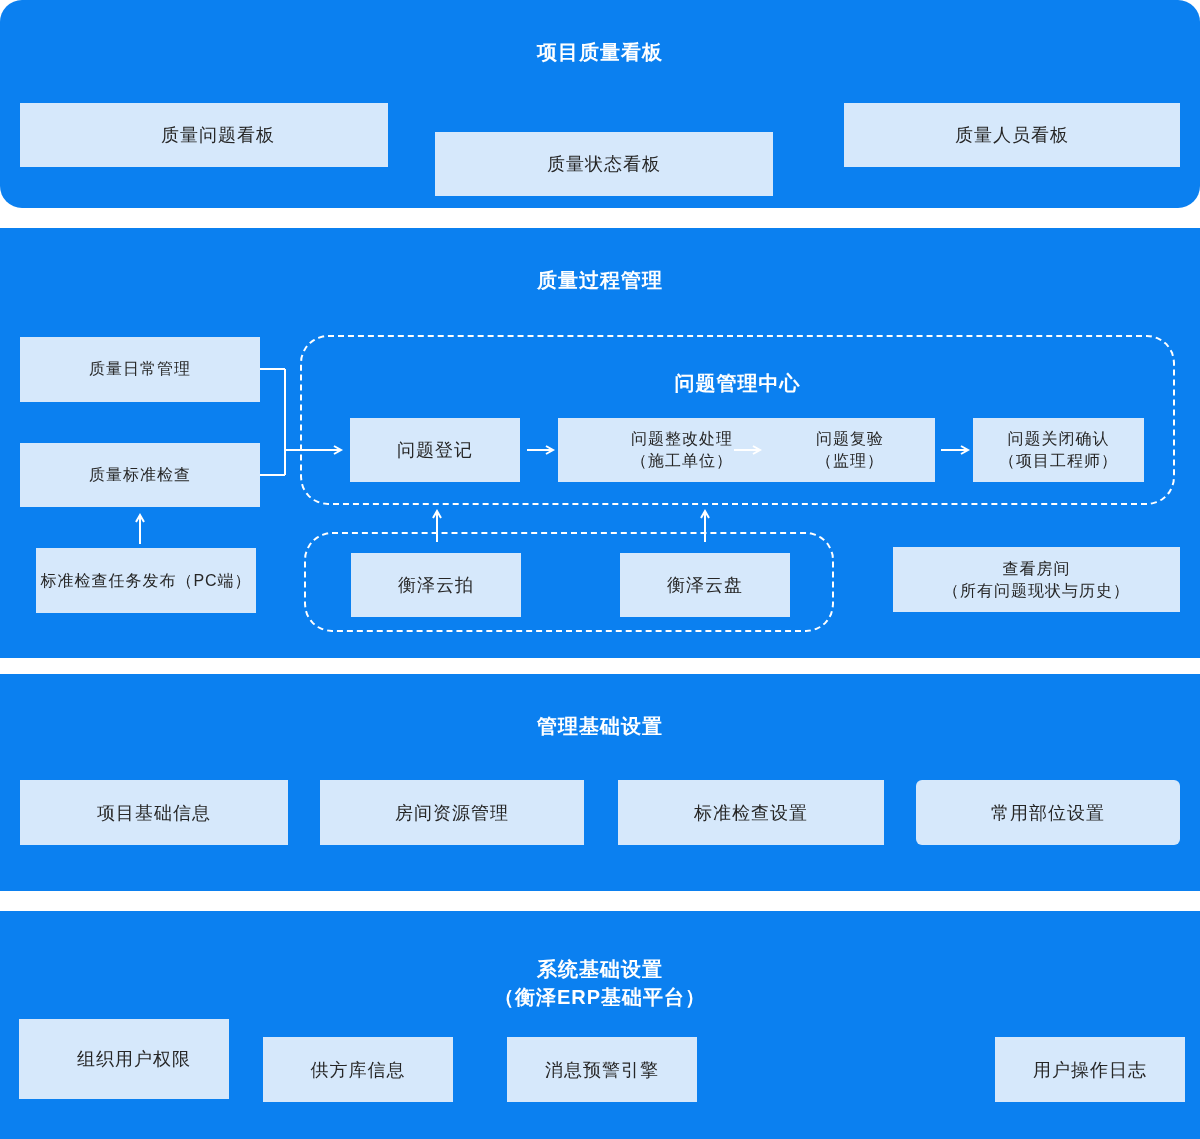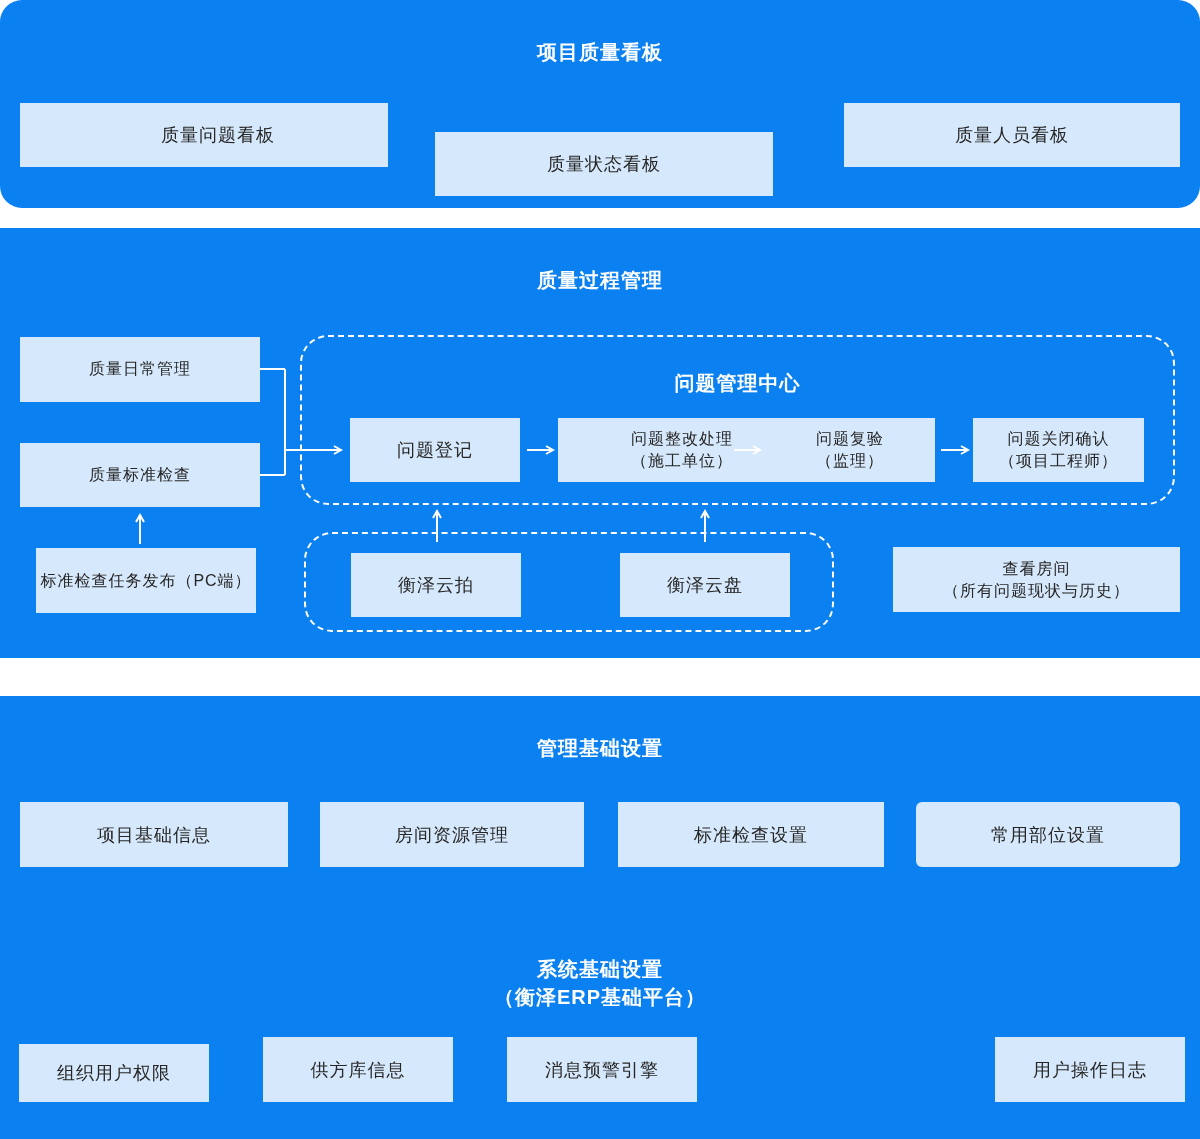--- a/index.html
+++ b/index.html
@@ -118,42 +118,42 @@
       <line x1="734" y1="222" x2="760" y2="222" stroke="#ffffff" stroke-width="2" marker-end="url(#head)"></line>
       <line x1="941" y1="222" x2="968" y2="222" stroke="#ffffff" stroke-width="2" marker-end="url(#head)"></line>
 
       <line x1="140" y1="316" x2="140" y2="287" stroke="#ffffff" stroke-width="2" marker-end="url(#head)"></line>
 
       <line x1="437" y1="314" x2="437" y2="283" stroke="#ffffff" stroke-width="2" marker-end="url(#head)"></line>
       <line x1="705" y1="314" x2="705" y2="283" stroke="#ffffff" stroke-width="2" marker-end="url(#head)"></line>
     </svg>
   </div>
 
-  <div class="band" style="top:696px;height:217px;">
+  <div class="band" style="top:674px;height:217px;">
     <div class="band-title" style="top:40px;">管理基础设置</div>
     <div class="box" style="left:20px;top:106px;width:268px;height:65px;">
       <span>项目基础信息</span>
     </div>
     <div class="box" style="left:320px;top:106px;width:264px;height:65px;">
       <span>房间资源管理</span>
     </div>
     <div class="box" style="left:618px;top:106px;width:266px;height:65px;">
       <span>标准检查设置</span>
     </div>
     <div class="box" style="left:916px;top:106px;width:264px;height:65px;border-radius:6px;">
       <span>常用部位设置</span>
     </div>
   </div>
 
   <div class="band" style="top:911px;height:228px;">
     <div class="band-title" style="top:44px;line-height:28px;">
       <div>系统基础设置</div>
       <div>（衡泽ERP基础平台）</div>
     </div>
-    <div class="box" style="left:19px;top:133px;width:190px;height:58px;">
+    <div class="box" style="left:19px;top:108px;width:190px;height:80px;padding-left:20px;">
       <span>组织用户权限</span>
     </div>
     <div class="box" style="left:263px;top:126px;width:190px;height:65px;">
       <span>供方库信息</span>
     </div>
     <div class="box" style="left:507px;top:126px;width:190px;height:65px;">
       <span>消息预警引擎</span>
     </div>
     <div class="box" style="left:995px;top:126px;width:190px;height:65px;">
       <span>用户操作日志</span>

